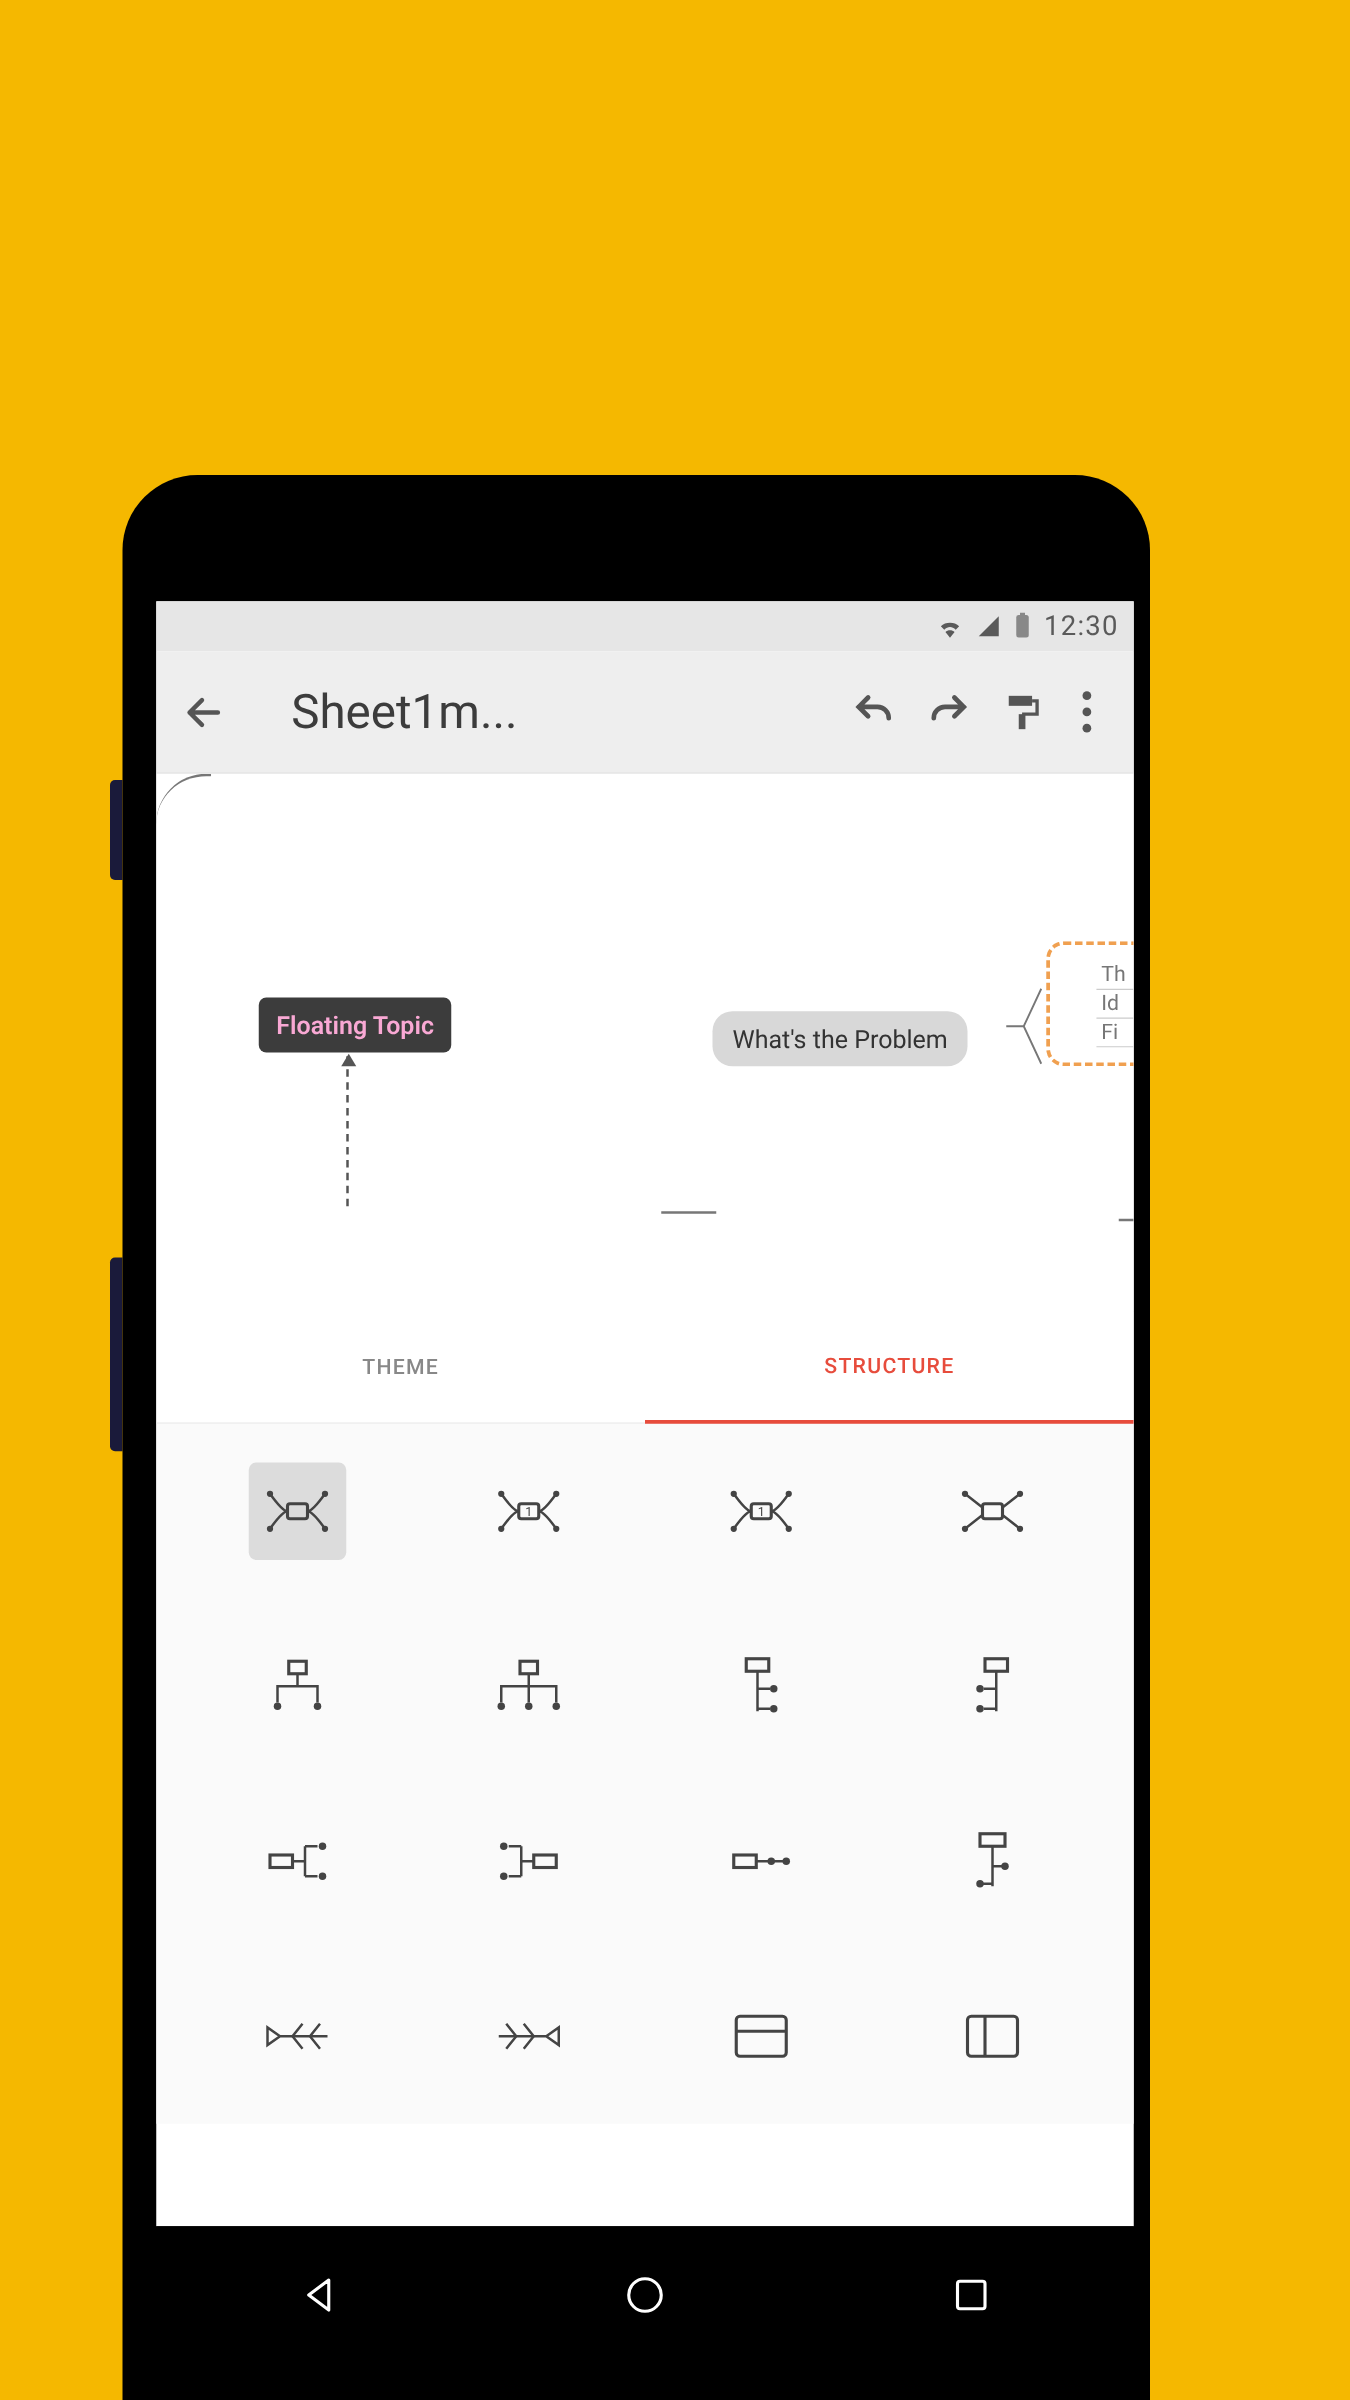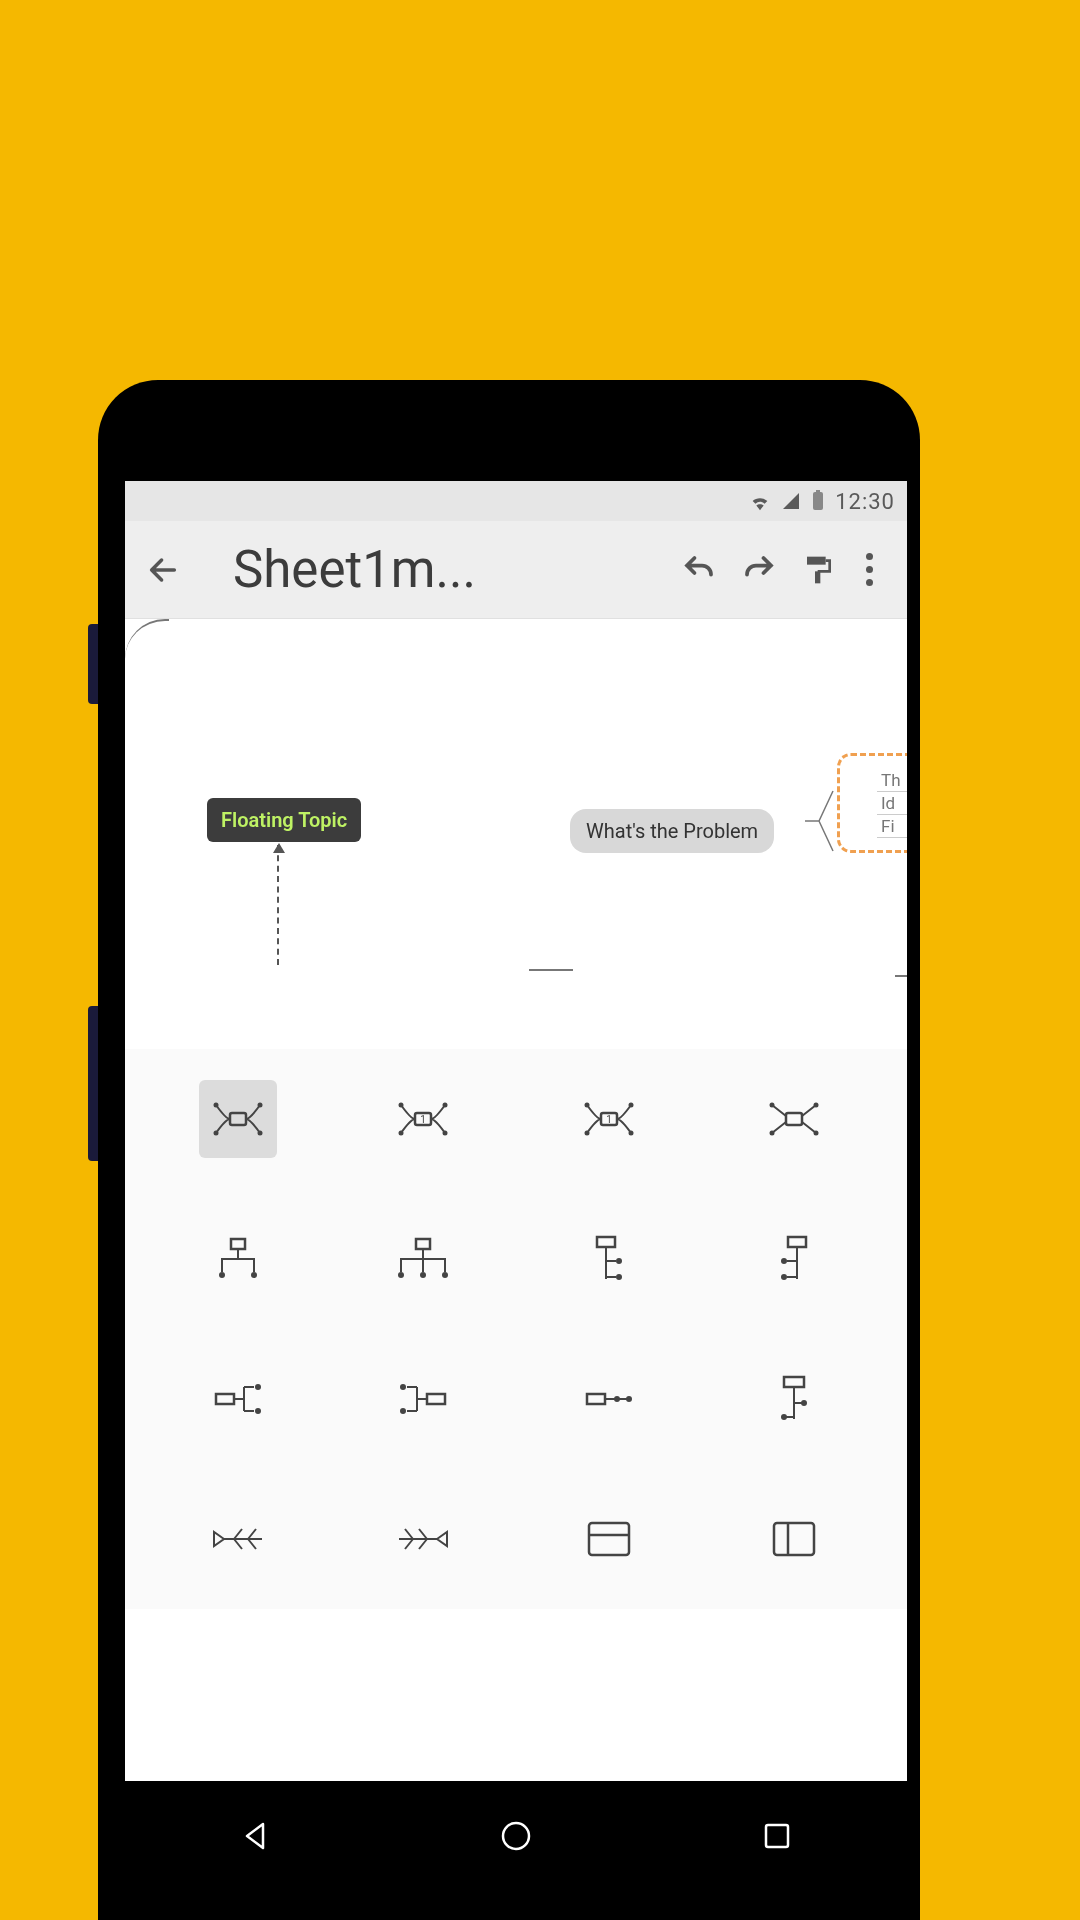--- a/index.html
+++ b/index.html
@@ -69,37 +69,37 @@
 
 .toolbar {
   height: 98px;
   background: #eeeeee;
   display: flex;
   align-items: center;
   padding: 0 18px;
   border-bottom: 1px solid #e0e0e0;
 }
 .tb-back { width:40px; display:flex; align-items:center; justify-content:center; cursor:pointer; }
-.tb-title { flex:0 0 auto; margin-left: 50px; font-size: 51px; color:#3c3c3c; max-width:260px; white-space:nowrap; overflow:hidden; text-overflow:ellipsis; }
+.tb-title { flex:0 0 auto; margin-left: 50px; font-size: 38px; color:#3c3c3c; max-width:260px; white-space:nowrap; overflow:hidden; text-overflow:ellipsis; }
 .tb-spacer { flex:1; }
 .tb-icon { width: 60px; display:flex; align-items:center; justify-content:center; cursor:pointer; color:#555; }
 .tb-dots { width:40px; display:flex; flex-direction:column; align-items:center; justify-content:center; gap:6px; cursor:pointer; }
 .dot3 { width:7px; height:7px; background:#555; border-radius:50%; }
 
 .canvas {
   position: relative;
   height: 430px;
   background: #fff;
   overflow: hidden;
 }
 .floating-topic {
   position: absolute;
   left: 82px; top: 179px;
   background: #3c3c3c;
-  color: #bef264;
+  color: #f9a8d4;
   padding: 10px 14px;
   border-radius: 6px;
   font-size: 20px;
   font-weight: 600;
 }
 .dash-arrow {
   position:absolute; left:152px; top:226px; width:2px; height:120px;
   border-left:2px dashed #555;
 }
 .dash-arrow::before {
@@ -244,20 +244,24 @@
     </div>
     <div class="decor-dash"></div>
     <div class="mini-right">
       <div>Th</div>
       <div>Id</div>
       <div>Fi</div>
     </div>
     <div class="node2-stub"></div>
   </div>
 
+  <div class="tabs">
+    <div class="tab">THEME</div>
+    <div class="tab active">STRUCTURE</div>
+  </div>
 
   <div class="grid">
 
     <div class="cell selected" title="map-balanced">
         <div class="cell-inner">
       <svg width="56" height="40" viewBox="0 0 56 40">
             <circle cx="6" cy="6" r="2.5" fill="#444"></circle>
             <circle cx="50" cy="6" r="2.5" fill="#444"></circle>
             <circle cx="6" cy="34" r="2.5" fill="#444"></circle>
             <circle cx="50" cy="34" r="2.5" fill="#444"></circle>

